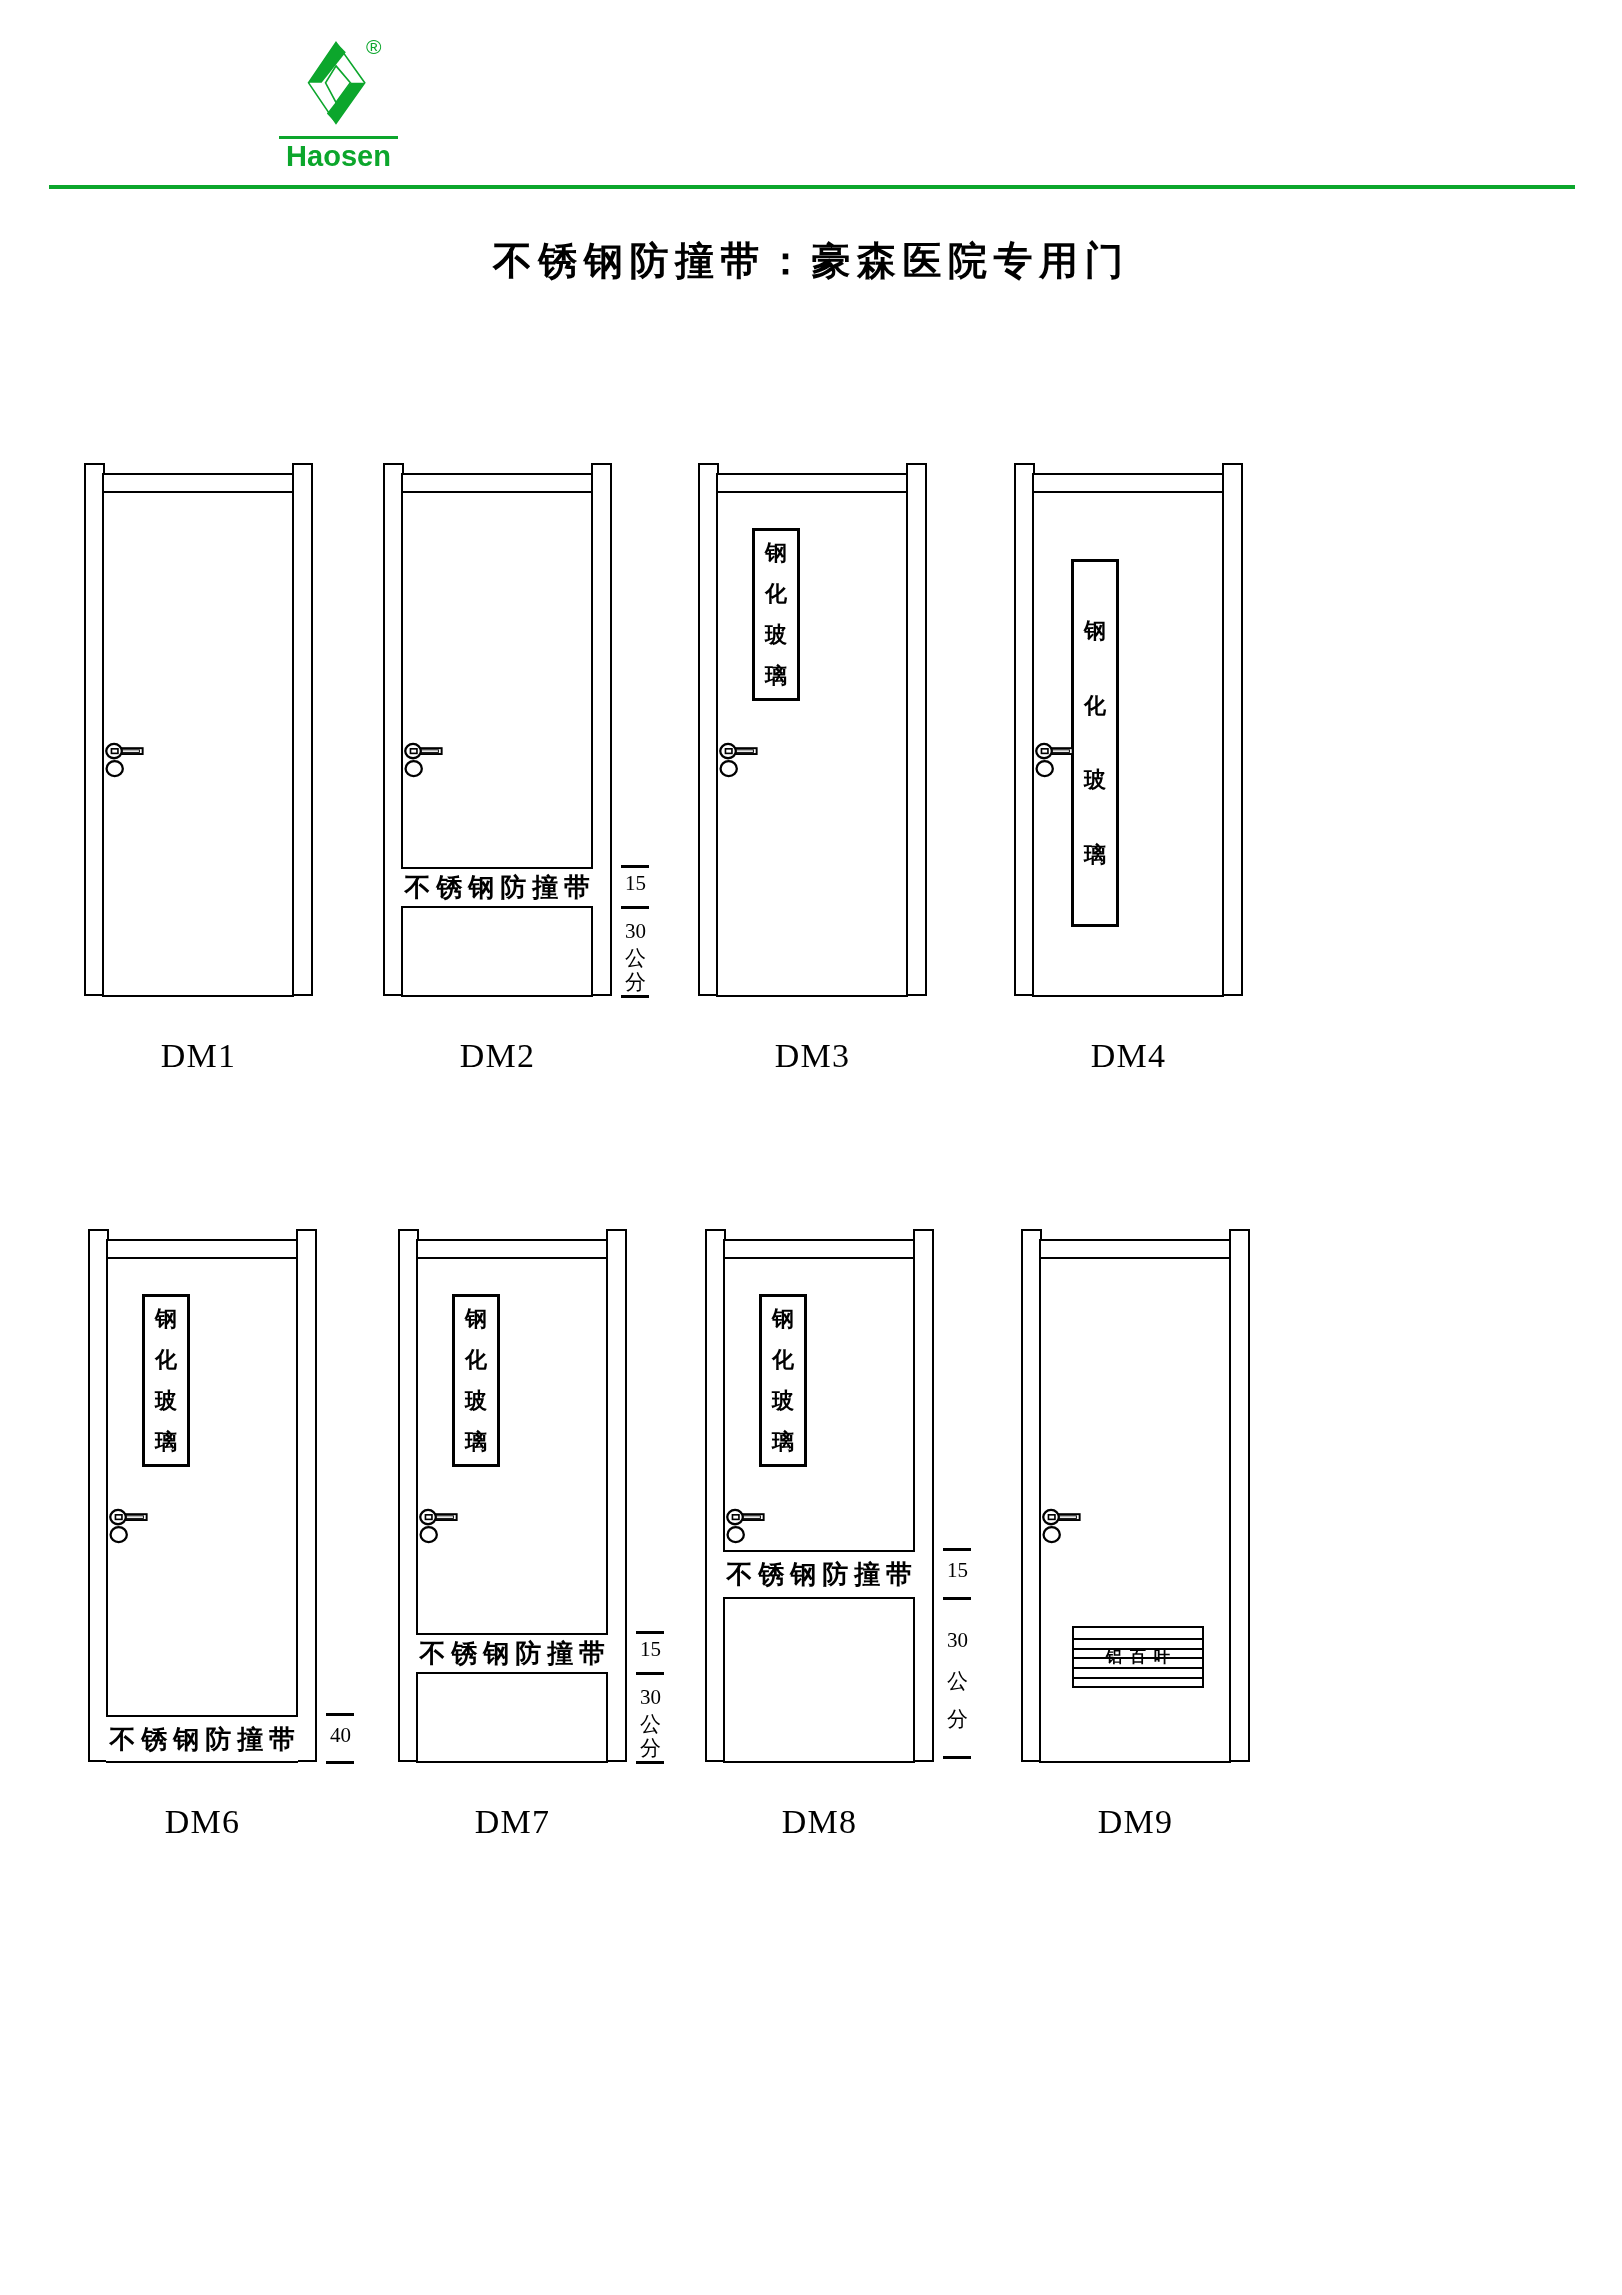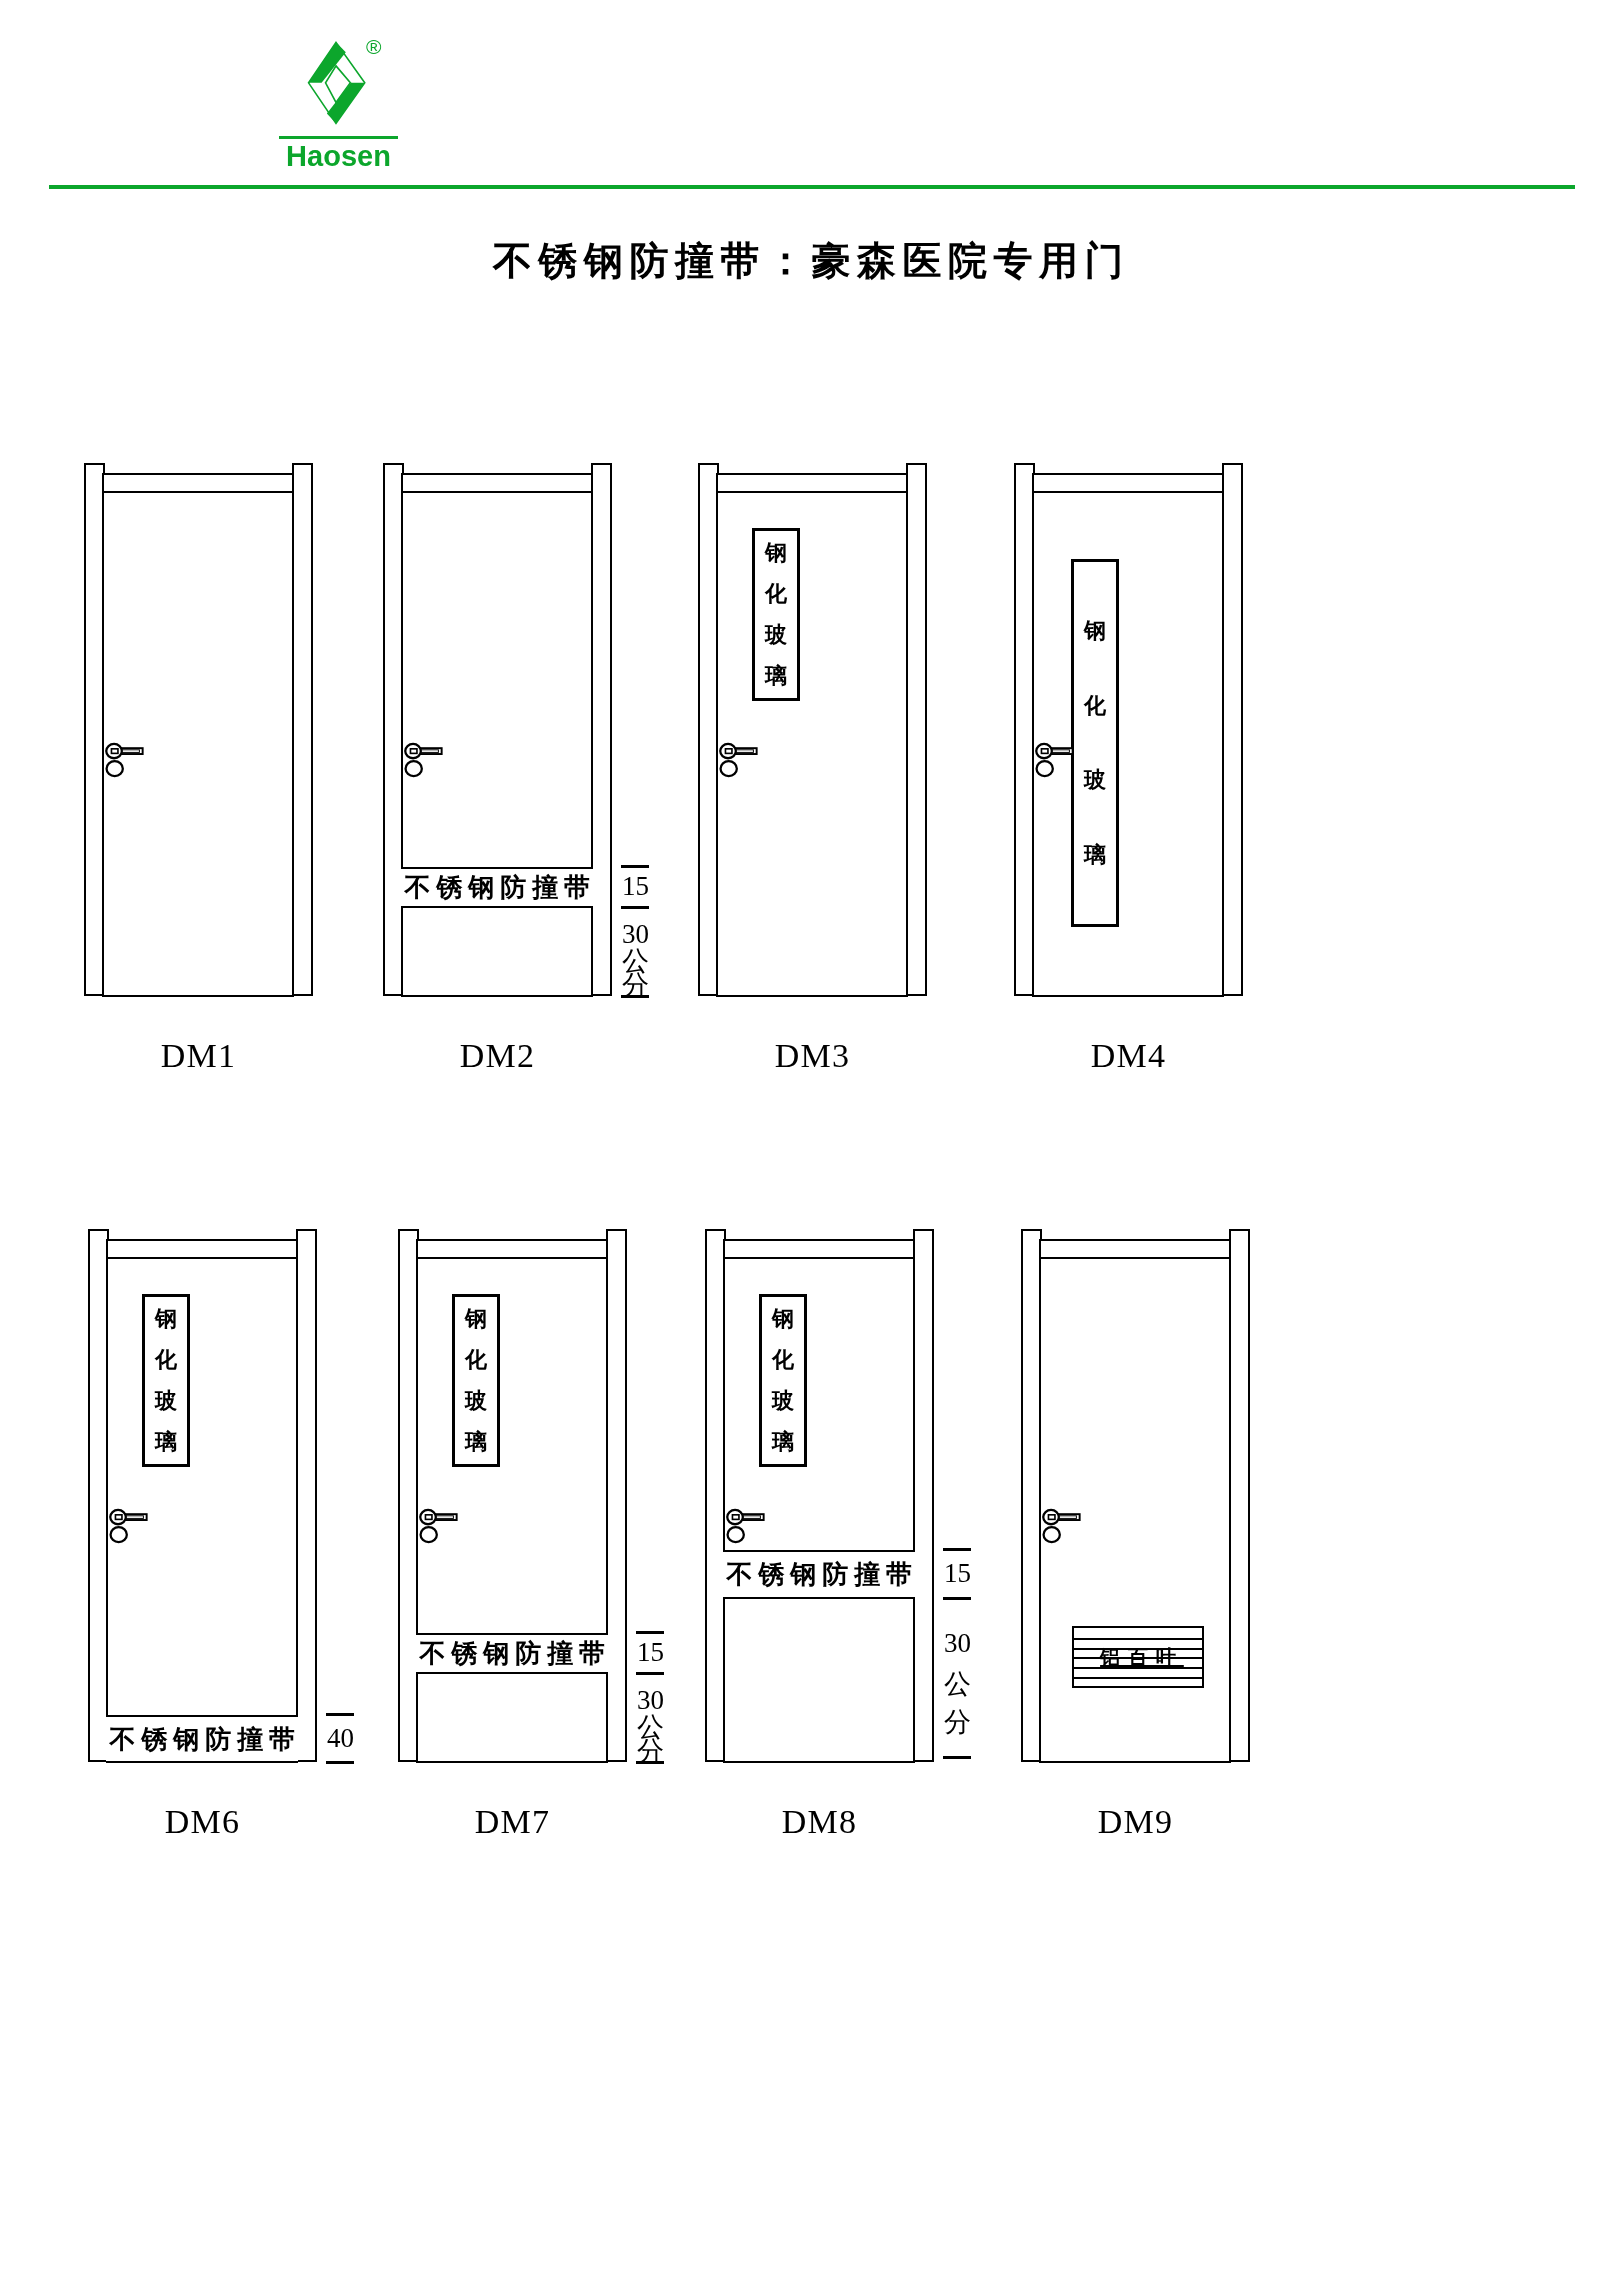--- a/index.html
+++ b/index.html
@@ -36,23 +36,23 @@
   .glass.tall  { justify-content:space-between; padding:58px 0; }
   .glass.wide  { justify-content:center; gap:10.5px; }
   .glass span  { font-size:22px; font-weight:bold; line-height:1; position:static; }
   .glass.wide span { font-size:25px; letter-spacing:14.4px; text-indent:14.4px; }
   .strip { left:18.3px; width:192px; border-top:2.6px solid #000; border-bottom:2.6px solid #000;
     background:#fff; display:flex; align-items:center; justify-content:center; }
   .strip span { position:static; font-size:26px; font-weight:bold; letter-spacing:5.9px; text-indent:5.9px; white-space:nowrap; }
   .louver { border:2.6px solid #000; background:#fff; }
   .louver .slat { left:0; width:100%; height:2px; background:#000; }
   .louver .louver-label { left:0; top:0; width:100%; height:100%; display:flex; align-items:center;
-    justify-content:center; font-size:20px; font-weight:bold; letter-spacing:7.9px; text-indent:7.9px;text-decoration:underline; }
+    justify-content:center; font-size:16px; font-weight:bold; letter-spacing:7.9px; text-indent:7.9px; }
   .dim-tick { width:27.5px; height:2.6px; background:#000; }
-  .dim-text { width:39px; text-align:center; font-size:27px; line-height:1.1; }
+  .dim-text { width:39px; text-align:center; font-size:21px; line-height:1.1; }
   .door-label { left:0; top:574px; width:229px; text-align:center; font-size:34px; letter-spacing:1.3px; }
 </style>
 </head>
 <body>
 
 <div id="page">
 
   <svg class="logo-svg" width="64" height="89" viewBox="0 0 98 136">
     <polygon points="49,5 93,67 49,129 7,67" fill="none" stroke="#0CA62C" stroke-width="2.5"></polygon>
     <polygon points="7,67 49,5 64,20 27,67" fill="#0CA62C"></polygon>

